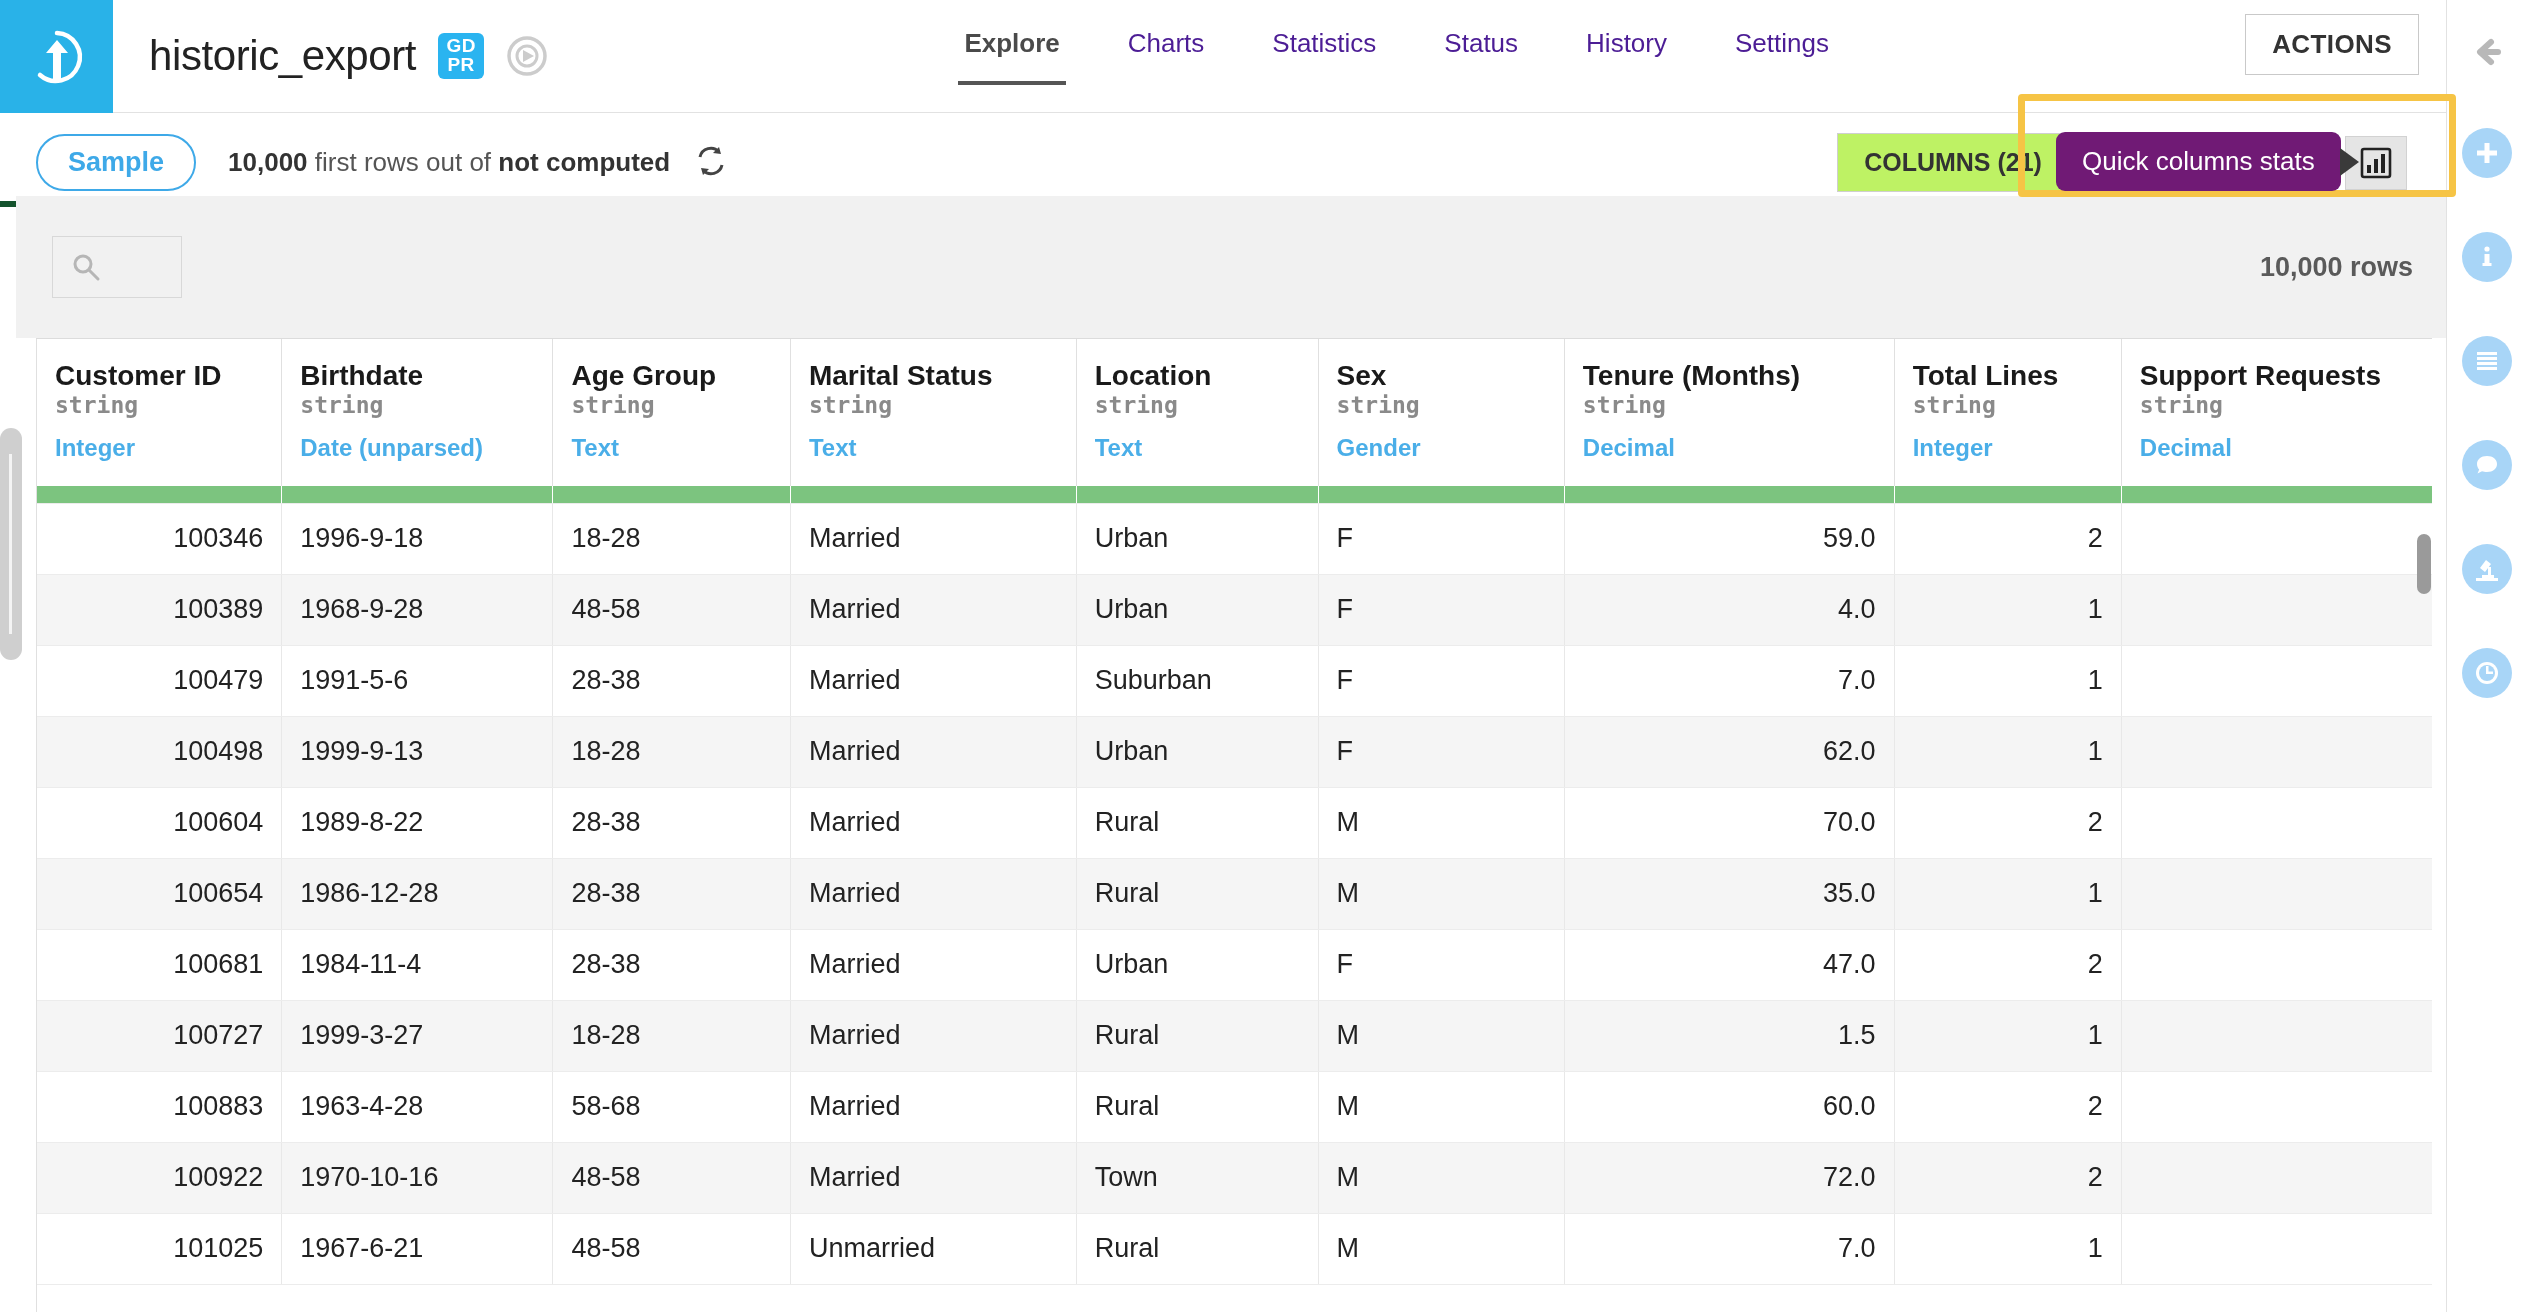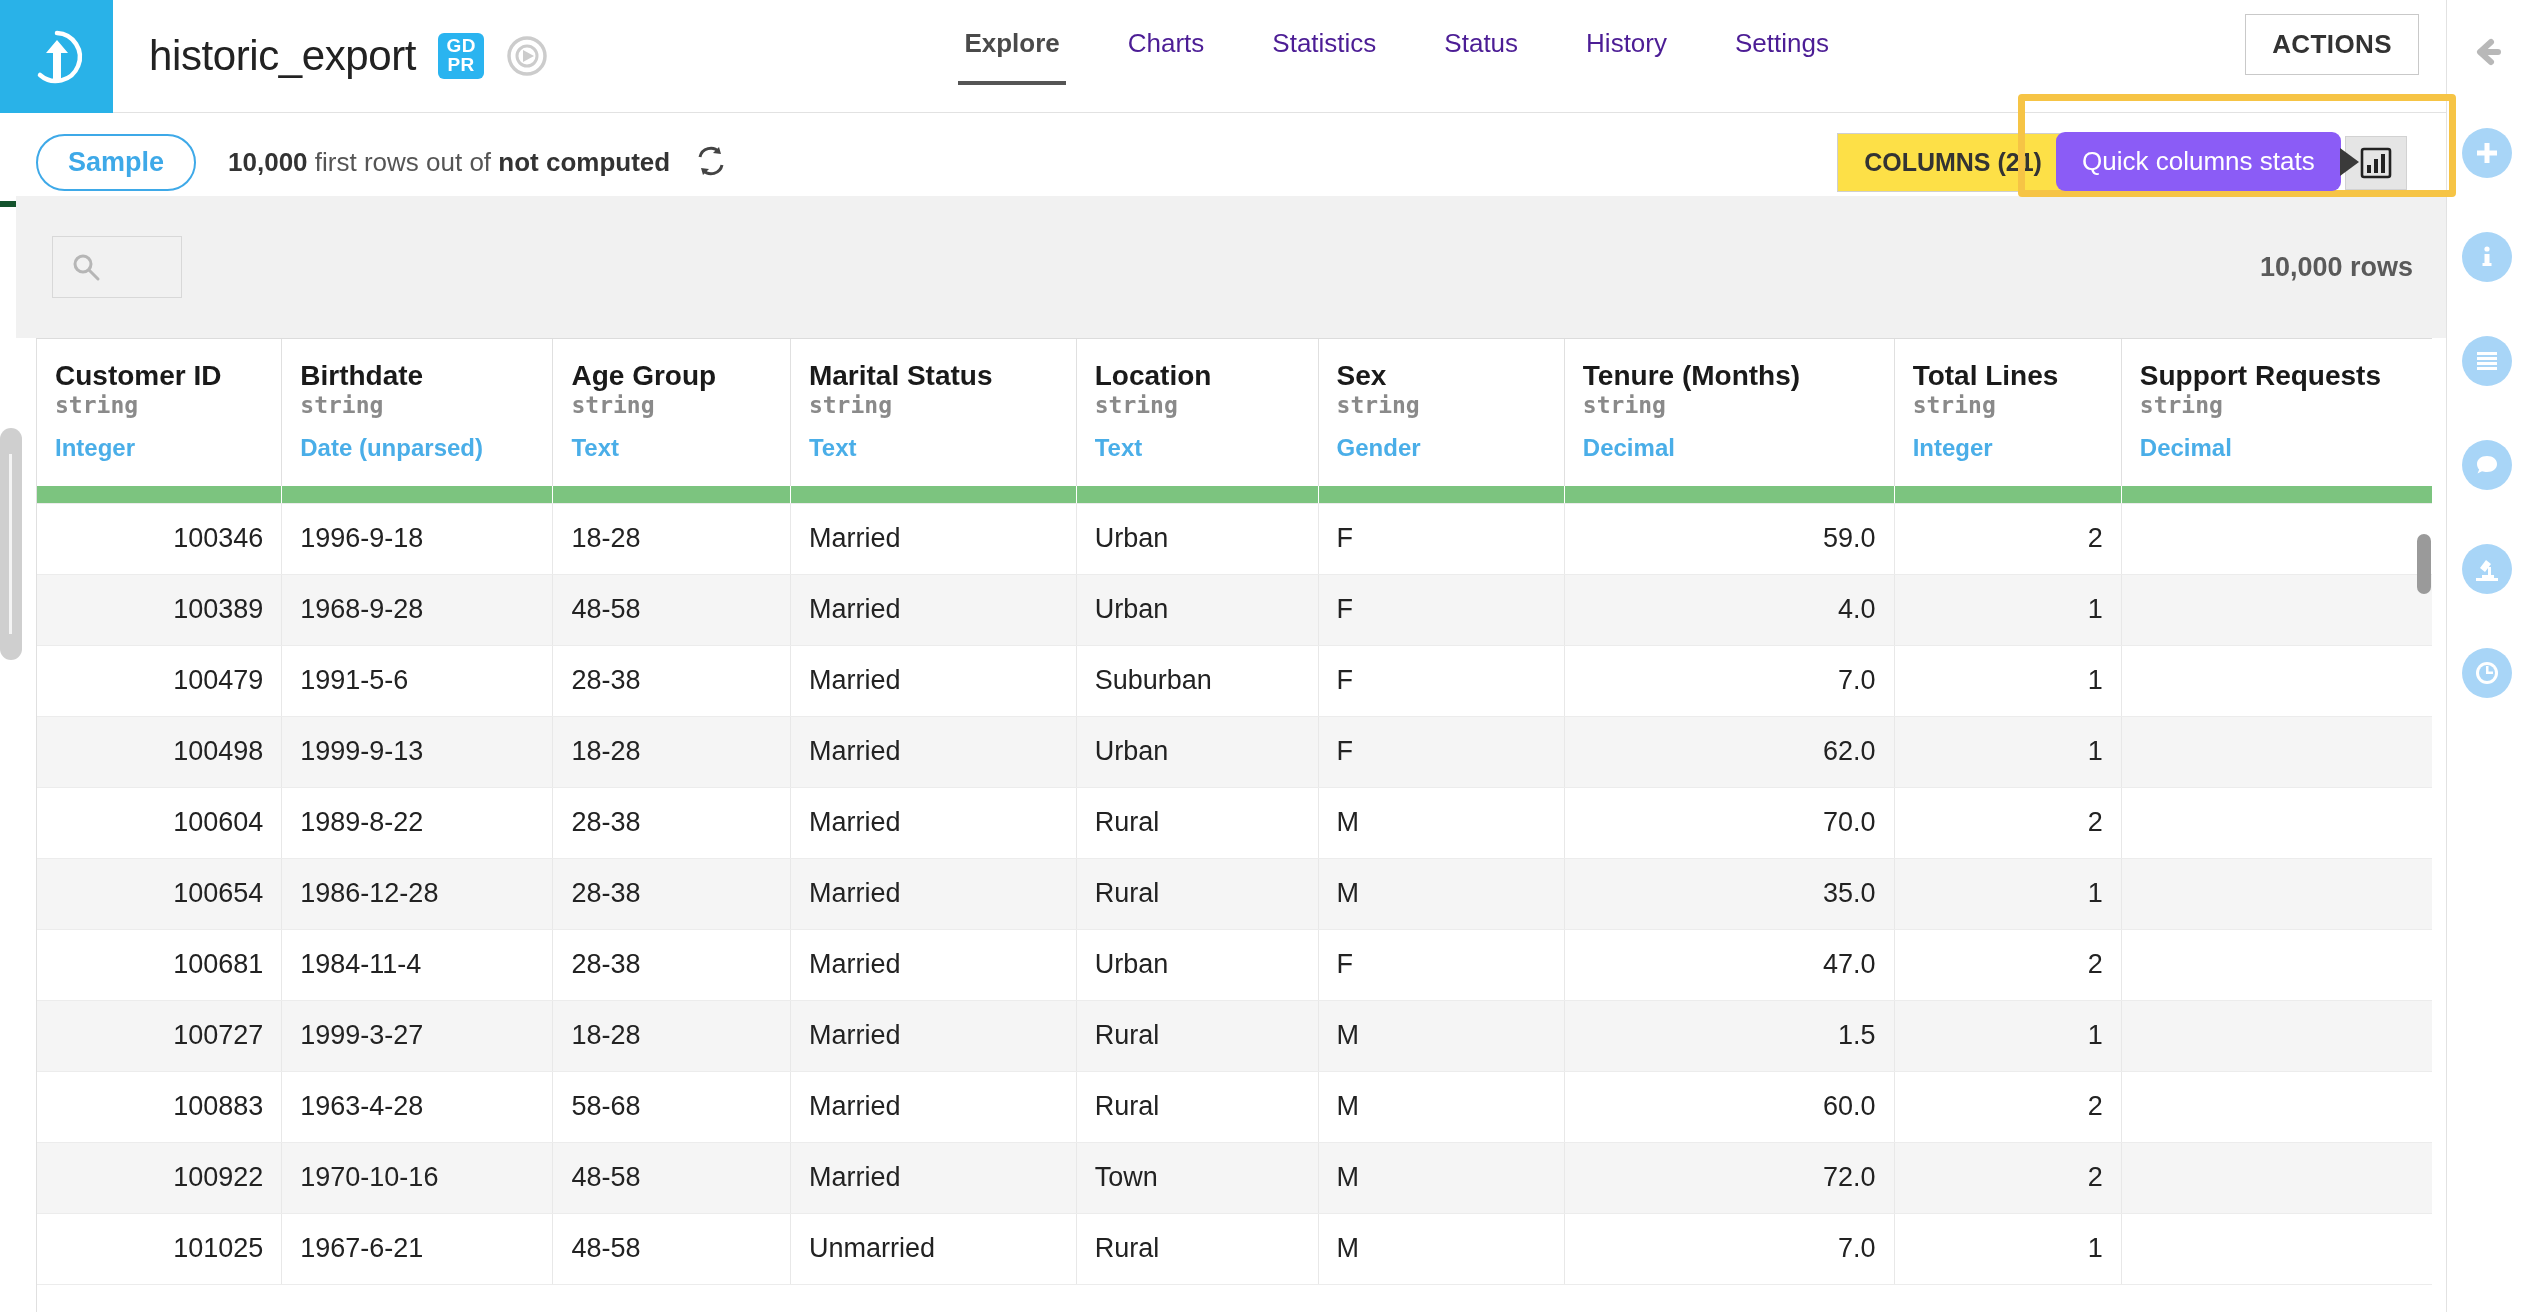--- a/index.html
+++ b/index.html
@@ -101,21 +101,21 @@
   .rowinfo {
     margin-left: 32px; font-size: 26px; color: #555; white-space: nowrap;
   }
   .rowinfo b { color: #333; font-weight: bold; }
   .refresh-icon { margin-left: 24px; cursor: pointer; }
   .subbar-right {
     margin-left: auto; display: flex; align-items: center;
     padding-right: 56px; gap: 20px; position: relative;
   }
   .sel-btn {
-    border: 1px solid #cfcfcf; background: #fde047;
+    border: 1px solid #cfcfcf; background: #bef264;
     font-size: 25px; font-weight: bold; color: #333;
     padding: 14px 26px; cursor: pointer;
     display: flex; align-items: flex-start; gap: 18px; white-space: nowrap;
   }
   .caret {
     width: 0; height: 0;
     border-left: 10px solid transparent;
     border-right: 10px solid transparent;
     border-top: 13px solid #333;
   }
@@ -133,21 +133,21 @@
     width: 438px; height: 103px;
     border: 7px solid #f6c445;
     border-radius: 4px;
     pointer-events: none;
     z-index: 40;
   }
   
   .tooltip {
     position: absolute;
     left: 2056px; top: 132px;
-    background: #8b5cf6; color: #fff;
+    background: #701a75; color: #fff;
     border-radius: 9px;
     font-size: 26px;
     padding: 14px 26px;
     white-space: nowrap;
     z-index: 45;
     display: flex; align-items: center;
   }
   .tooltip-arrow {
     position: absolute; right: -18px; top: 50%;
     transform: translateY(-50%);

